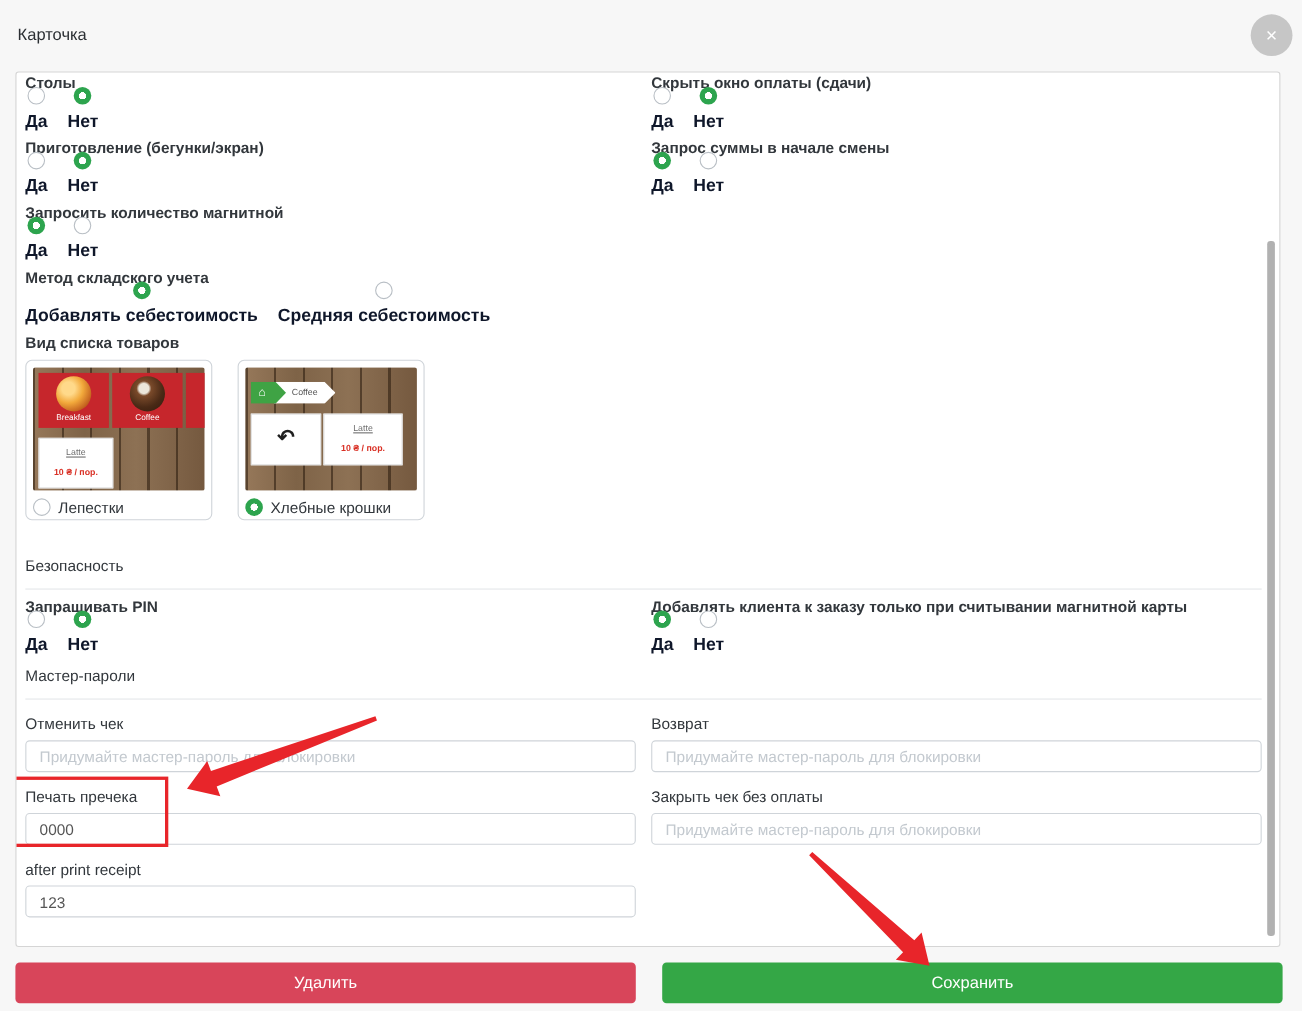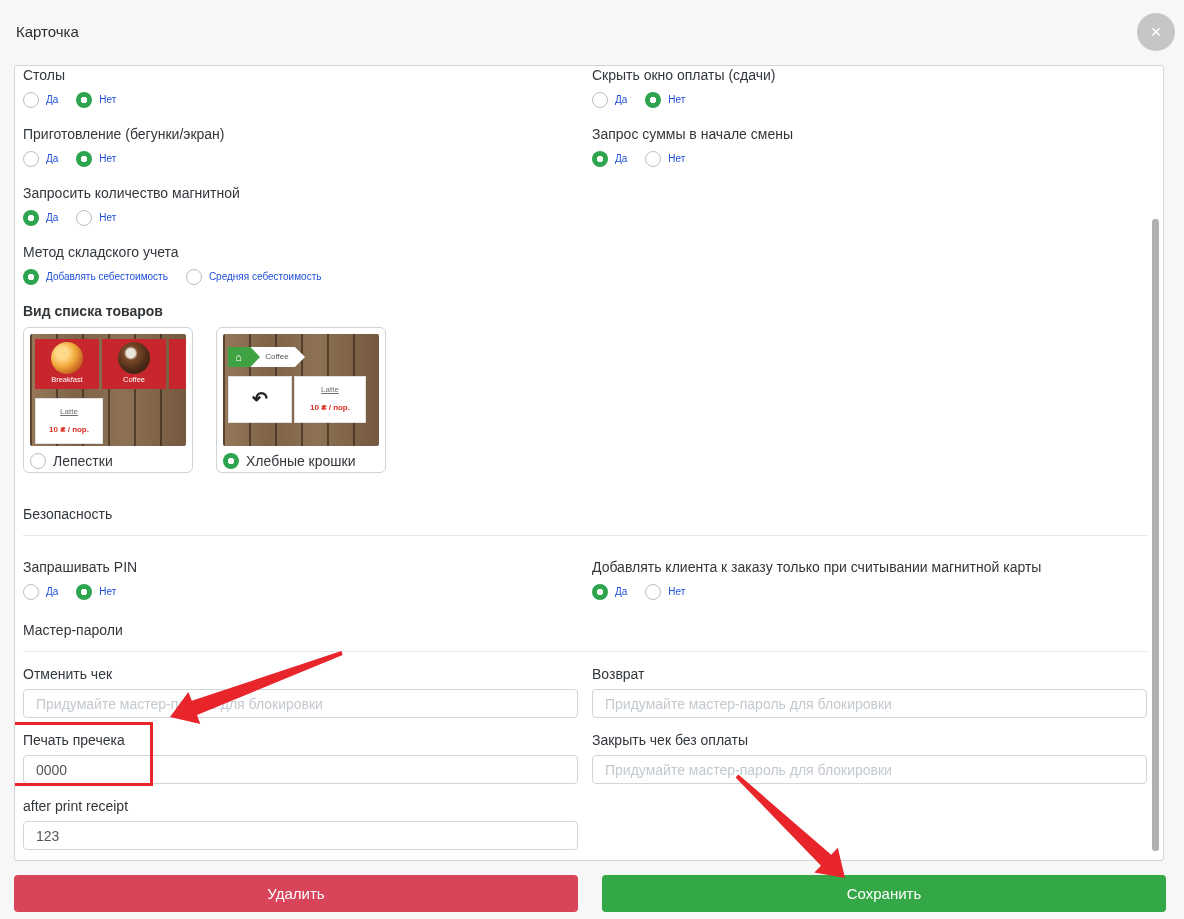--- a/index.html
+++ b/index.html
@@ -20,23 +20,23 @@
     cursor:pointer; user-select:none;
   }
   
   .panel {
     position:relative; margin:0 20px 0 14px; height:796px;
     background:#fff; border:1px solid #d5d5d5; border-radius:3px; overflow:hidden;
   }
   .content { padding:2px 16px 0 8px; }
   .grid2 { display:grid; grid-template-columns:1fr 1fr; column-gap:14px; }
   .lbl { font-size:14px; line-height:15px; color:#32373c; margin-bottom:8px; display:block; }
-  .group { margin-bottom:19px; height:40px; }
+  .group { margin-bottom:19px; height:40px;font-weight:bold; }
   .radio-row { display:flex; align-items:center; gap:18px; height:17px; }
-  .opt { display:flex; align-items:center; gap:7px; font-size:10px; color:#1d4ed8; cursor:pointer; }
+  .opt { display:flex; align-items:center; gap:7px; font-size:16px; color:#0f172a; cursor:pointer;flex-direction:column; }
   .rb { width:16px; height:16px; border-radius:50%; background:#fff; border:1px solid #b9bfc5; flex:0 0 16px; }
   .rb.on { border:none; background:radial-gradient(circle, #fff 0 3.2px, #2da44e 3.4px 100%); }
   .sec-title { font-size:14px; line-height:15px; color:#32373c; }
   hr.sep { border:none; border-top:1px solid #e4e7ea; margin:13px 0 0 0; }
   
   .pv-label { margin-top:0;font-weight:bold; }
   .cards { display:flex; gap:23px; margin-bottom:12px; }
   .card {
     width:170px; height:146px; background:#fff; border:1px solid #cfd4d9; border-radius:6px;
     padding:6px 6px 4px 6px; cursor:pointer;
@@ -238,21 +238,21 @@
                 <span>Нет</span>
               </span>
           </div>
         </div>
       </div>
     </div>
 
     <div class="sec-title" style="margin-top:22px">Безопасность</div>
     <hr class="sep">
 
-    <div class="grid2" style="margin-top:24px">
+    <div class="grid2" style="margin-top:8px">
       <div class="group">
         <span class="lbl">Запрашивать PIN</span>
         <div class="radio-row">
           <span class="opt">
               <span class="rb"></span>
               <span>Да</span>
             </span>
           <span class="opt">
               <span class="rb on"></span>
               <span>Нет</span>

